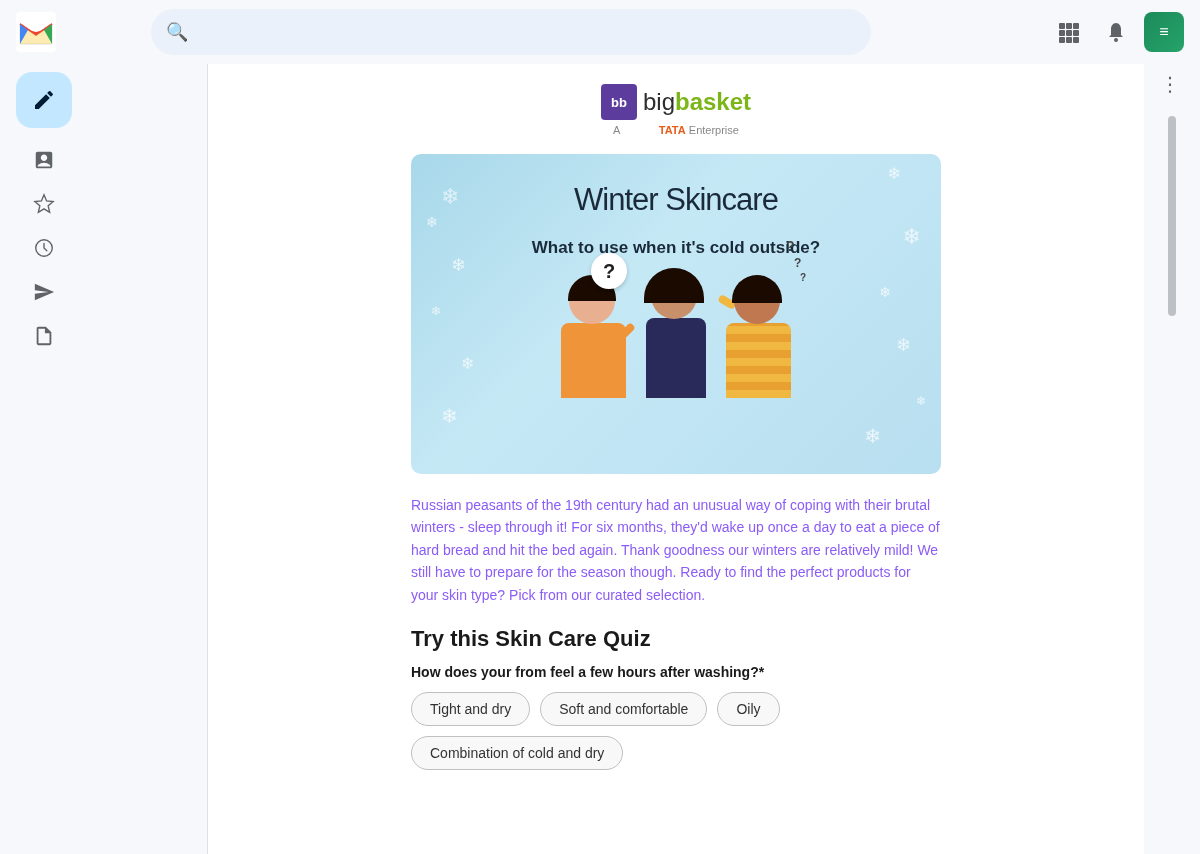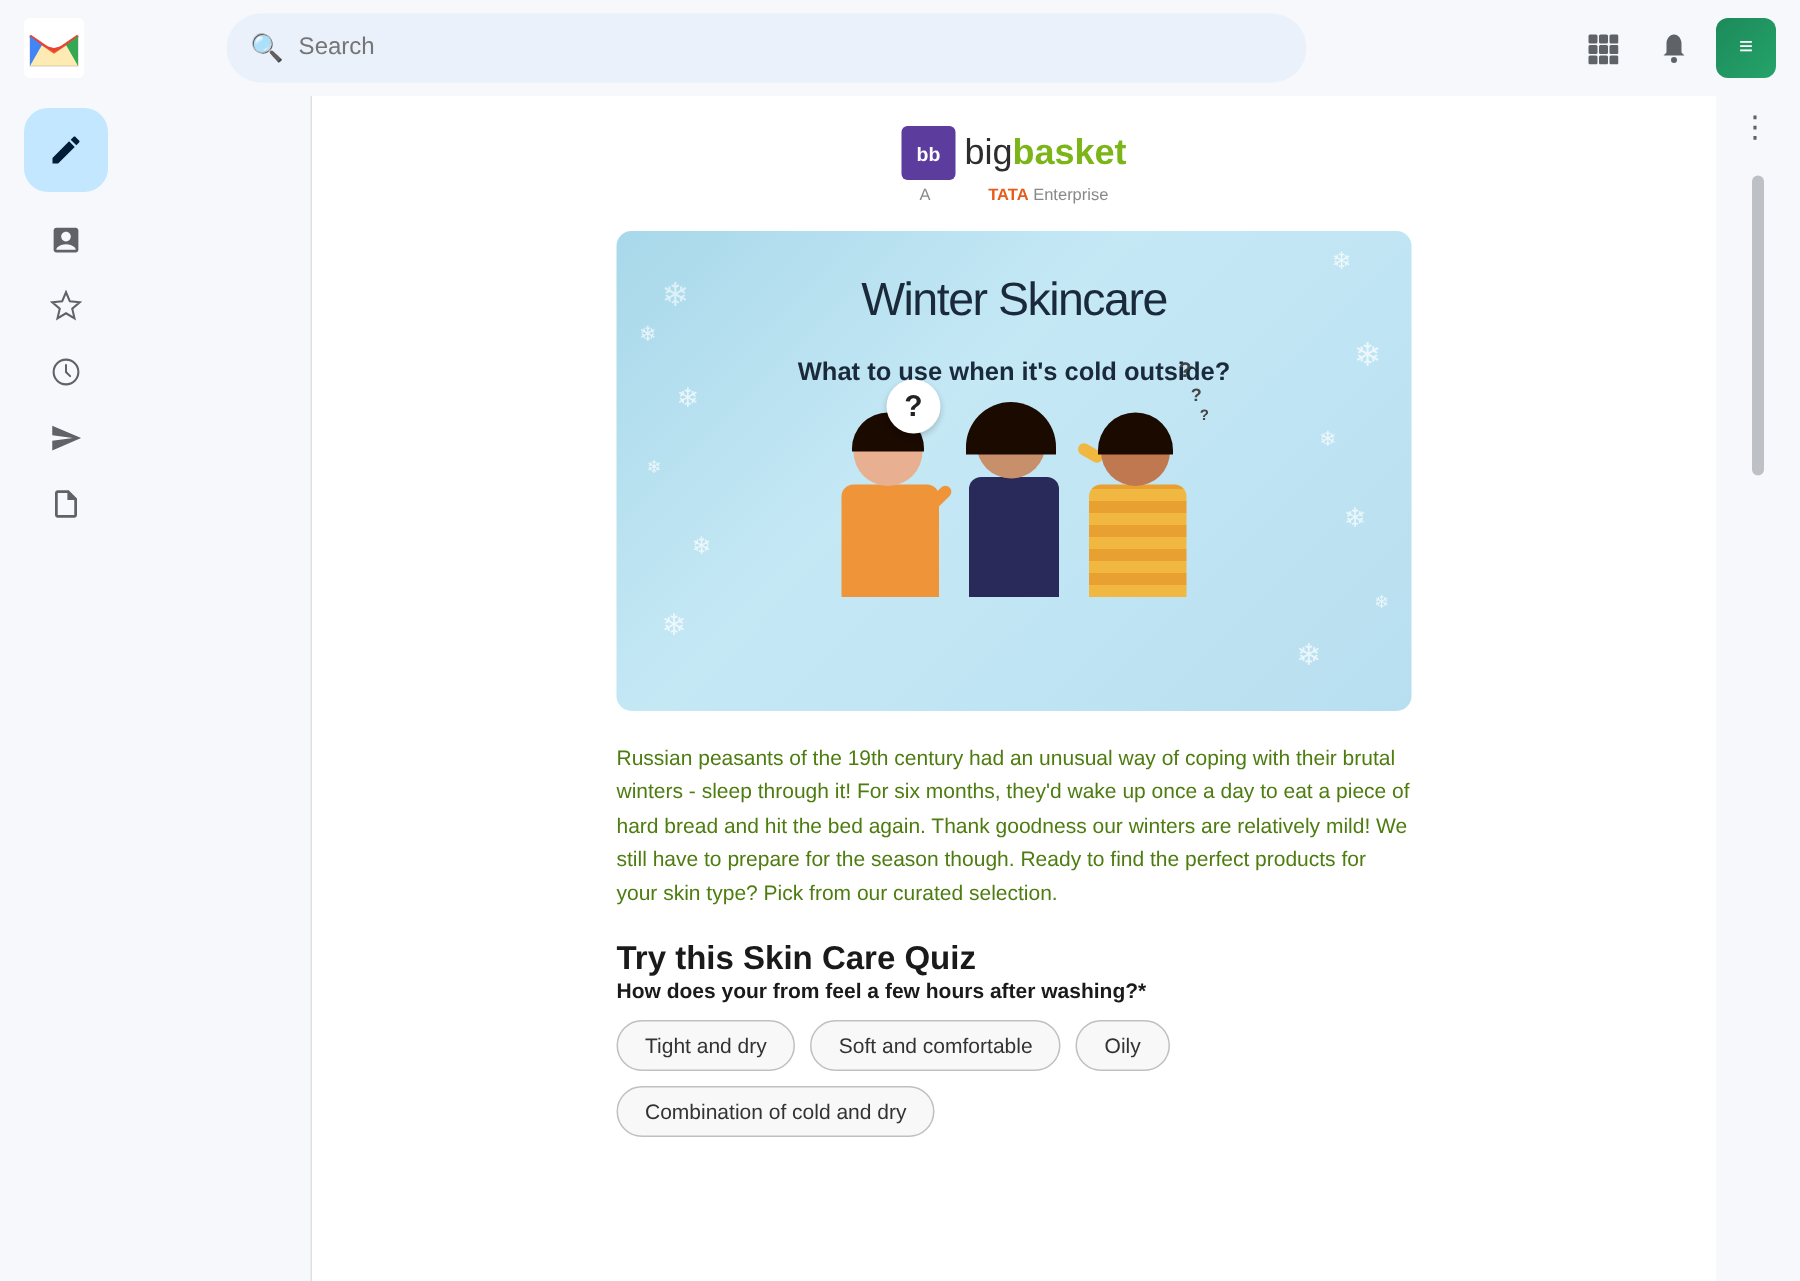--- a/index.html
+++ b/index.html
@@ -209,33 +209,34 @@
       display: flex;
       flex-direction: column;
       align-items: center;
       position: relative;
     }
 
     
     .email-text-content {
       width: 530px;
       font-size: 14px;
-      color: #4d7c0f;
+      color: #8b5cf6;
       line-height: 1.6;
       margin-bottom: 20px;
     }
 
     
     .quiz-section {
       width: 530px;
     }
     .quiz-title {
       font-size: 22px;
       font-weight: bold;
       color: #1a1a1a;
+      margin-bottom: 12px;
     }
     .quiz-question {
       font-size: 14px;
       font-weight: bold;
       color: #1a1a1a;
       margin-bottom: 12px;
     }
     .quiz-options {
       display: flex;
       flex-wrap: wrap;
@@ -293,21 +294,20 @@
 
       <path d="M4 12 L12 18 L4 32" fill="#4285F4"></path>
       <path d="M36 12 L28 18 L36 32" fill="#34A853"></path>
       <path d="M4 12 L20 23 L36 12 L28 18 L20 20 L12 18 Z" fill="#EA4335"></path>
       <path d="M4 32 L12 18 L20 23 L28 18 L36 32 L20 32 Z" fill="#FBBC05" opacity="0.3"></path>
     </svg>
   </div>
 
   <div class="search-bar">
     <span style="color:#5f6368; font-size:18px;">🔍</span>
-    <input type="text" placeholder="Search" style="">
   </div>
 
   <div class="topbar-icons">
     <div class="icon-btn">
       <svg width="22" height="22" viewBox="0 0 22 22">
         <rect x="2" y="2" width="6" height="6" rx="1" fill="#5f6368"></rect>
         <rect x="9" y="2" width="6" height="6" rx="1" fill="#5f6368"></rect>
         <rect x="16" y="2" width="6" height="6" rx="1" fill="#5f6368"></rect>
         <rect x="2" y="9" width="6" height="6" rx="1" fill="#5f6368"></rect>
         <rect x="9" y="9" width="6" height="6" rx="1" fill="#5f6368"></rect>

